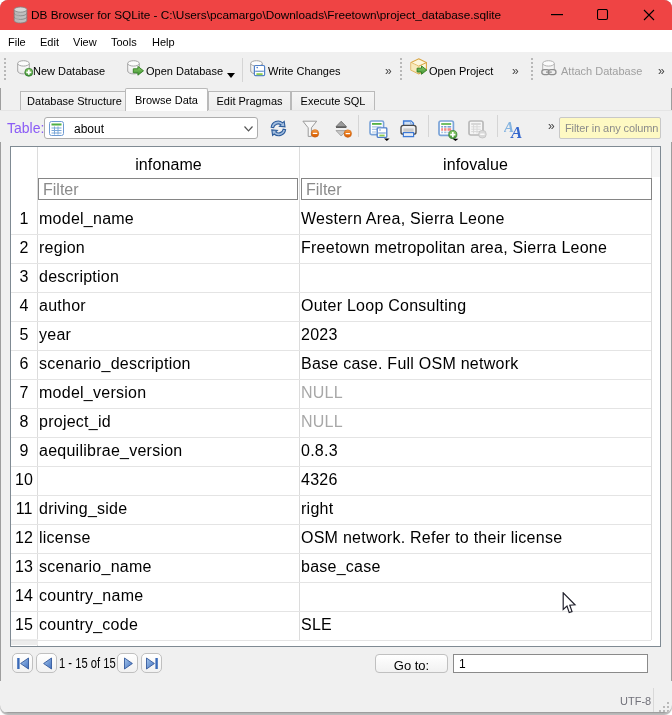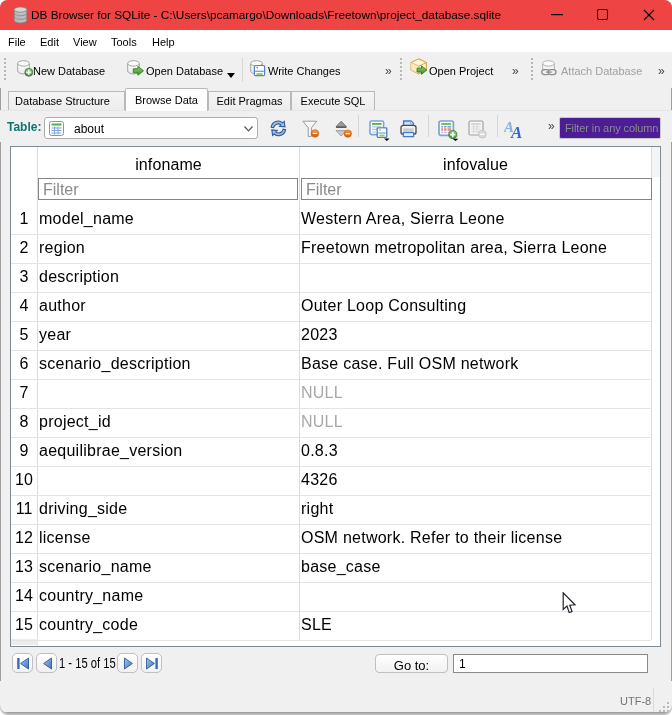--- a/index.html
+++ b/index.html
@@ -30,24 +30,24 @@
 
 
 #tabbar { position:absolute; left:0; top:88px; width:672px; height:23px; }
 .tab { position:absolute; top:3px; height:20px; background:linear-gradient(#f5f5f5,#ececec);
   border:1px solid #b9b9b9; border-bottom:none; font-size:11px; color:#000; text-align:center; padding-top:3px; }
 .tab.active { top:0; height:23px; background:#fdfdfd; padding-top:5px; z-index:3; border-radius:2px 2px 0 0; }
 #paneline { position:absolute; left:0; top:110px; width:672px; height:1px; background:#e5e5e5; }
 
 
 #tbltb { position:absolute; left:0; top:111px; width:672px; height:31px; background:#f0f0f0; }
-#tbl-label { position:absolute; left:7px; top:9px; font-size:12px; color:#0f766e;font-weight:bold; }
+#tbl-label { position:absolute; left:7px; top:9px; font-size:14px; color:#8b5cf6; }
 #combo { position:absolute; left:44px; top:6px; width:214px; height:22px; background:#fff; border:1px solid #adadad; border-radius:3px; }
 #combo-text { position:absolute; left:29px; top:4px; font-size:12px; color:#000; }
-#filterbox { position:absolute; left:559px; top:6px; width:102px; height:22px; background:#4c1d95; border:1px solid #c8c8c8; border-radius:2px; }
+#filterbox { position:absolute; left:559px; top:6px; width:102px; height:22px; background:#fef9c3; border:1px solid #c8c8c8; border-radius:2px; }
 #filterbox span { position:absolute; left:5px; top:4px; font-size:11px; color:#8b8b8b; white-space:nowrap; letter-spacing:-0.1px; }
 
 
 #grid { position:absolute; left:10px; top:146px; width:651px; height:501px; background:#ffffff; border:1px solid #7f8a93; }
 .hdr { position:absolute; top:0; height:30px; background:#ffffff; font-size:16px; color:#000; text-align:center; padding-top:9px; letter-spacing:0.1px; }
 .vline { position:absolute; top:0; width:1px; background:#dcdcdc; }
 .hline { position:absolute; height:1px; background:#e4e4e4; }
 .fbox { position:absolute; top:31px; height:22px; background:#fff; border:1px solid #858585; }
 .fbox span { position:absolute; left:4px; top:2px; font-size:16px; color:#8a8a8a; }
 .rownum { position:absolute; width:26px; height:29px; font-size:16px; color:#000; text-align:center; line-height:28px; }
@@ -169,21 +169,21 @@
       <ellipse cx="8.5" cy="4.4" rx="5.8" ry="2.7" fill="#fbfbfb" stroke="#b2b2b2" stroke-width="1"></ellipse>
       <rect x="1.8" y="10.6" width="7.6" height="5" rx="2.5" fill="#eeeeee" stroke="#8e8e8e" stroke-width="1.3"></rect>
       <rect x="8.4" y="10.6" width="7.6" height="5" rx="2.5" fill="#eeeeee" stroke="#8e8e8e" stroke-width="1.3"></rect>
       <rect x="6" y="12.5" width="5.8" height="1.2" fill="#8e8e8e"></rect>
     </svg>
     <div class="tbtext dis" style="left:561px">Attach Database</div>
     <div class="chev" style="left:658px">»</div>
   </div>
 
   <div id="tabbar">
-    <div class="tab" style="left:8px;width:117px;padding-right:8px">Database Structure</div>
+    <div class="tab" style="left:20px;width:117px;padding-right:8px">Database Structure</div>
     <div class="tab active" style="left:125px;width:83px">Browse Data</div>
     <div class="tab" style="left:208px;width:83px">Edit Pragmas</div>
     <div class="tab" style="left:291px;width:84px">Execute SQL</div>
   </div>
   <div id="paneline"></div>
 
   <div id="tbltb">
     <div id="tbl-label">Table:</div>
     <div id="combo">
       <svg class="abs" style="left:4px;top:3px" width="15" height="15" viewBox="0 0 15 15">
@@ -318,20 +318,21 @@
     <div class="hline" style="left:0;top:174px;width:640px"></div>
     <div class="rownum" style="left:0;top:174px">5</div>
     <div class="cell" style="left:27px;top:174px;width:261px">year</div>
     <div class="cell" style="left:289px;top:174px;width:351px">2023</div>
     <div class="hline" style="left:0;top:203px;width:640px"></div>
     <div class="rownum" style="left:0;top:203px">6</div>
     <div class="cell" style="left:27px;top:203px;width:261px">scenario_description</div>
     <div class="cell" style="left:289px;top:203px;width:351px">Base case. Full OSM network</div>
     <div class="hline" style="left:0;top:232px;width:640px"></div>
     <div class="rownum" style="left:0;top:232px">7</div>
+    <div class="cell" style="left:27px;top:232px;width:261px">model_version</div>
     <div class="cell null" style="left:289px;top:232px;width:351px">NULL</div>
     <div class="hline" style="left:0;top:261px;width:640px"></div>
     <div class="rownum" style="left:0;top:261px">8</div>
     <div class="cell" style="left:27px;top:261px;width:261px">project_id</div>
     <div class="cell null" style="left:289px;top:261px;width:351px">NULL</div>
     <div class="hline" style="left:0;top:290px;width:640px"></div>
     <div class="rownum" style="left:0;top:290px">9</div>
     <div class="cell" style="left:27px;top:290px;width:261px">aequilibrae_version</div>
     <div class="cell" style="left:289px;top:290px;width:351px">0.8.3</div>
     <div class="hline" style="left:0;top:319px;width:640px"></div>

